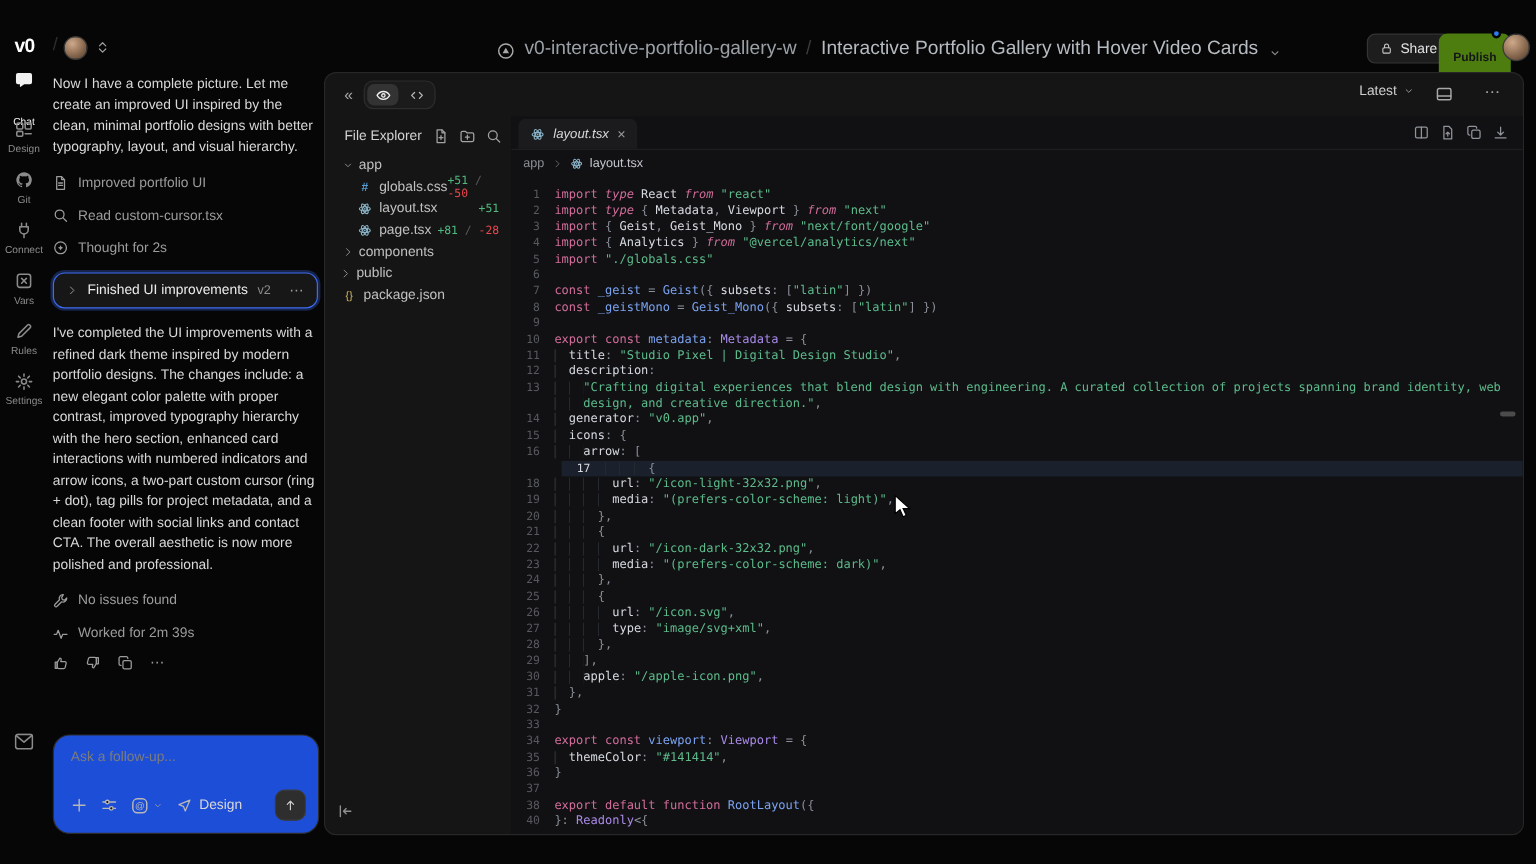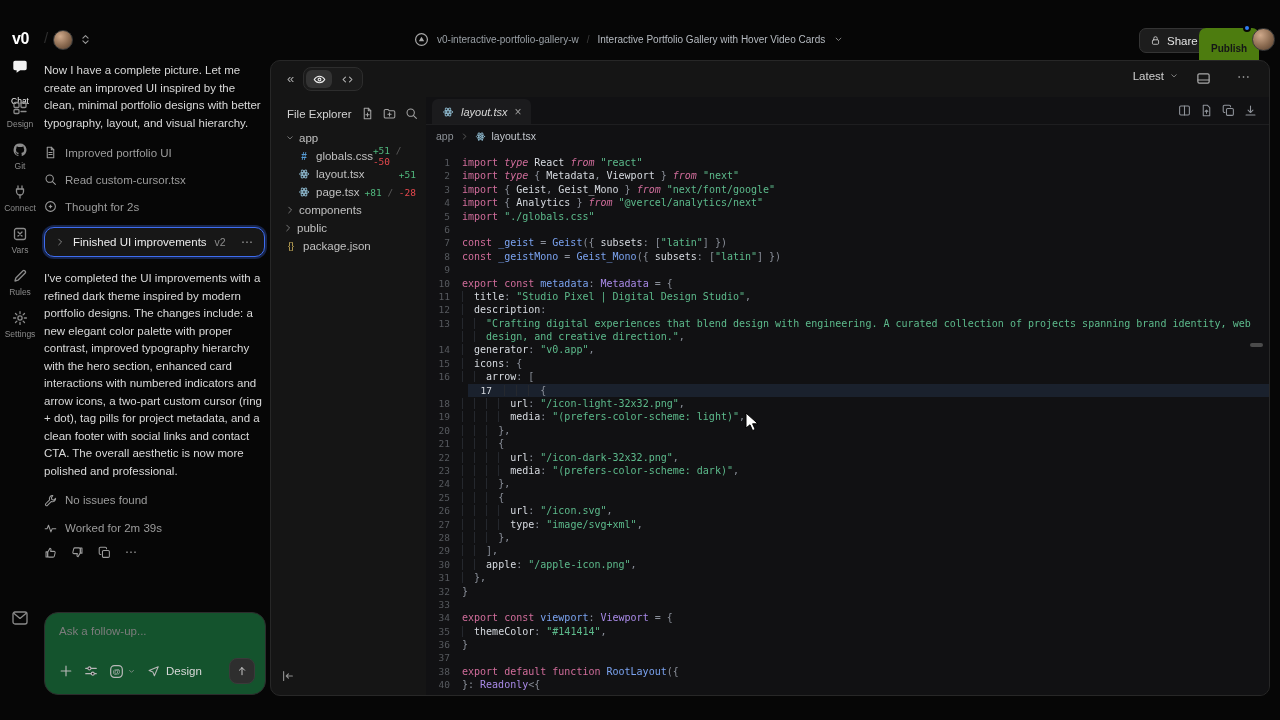--- a/index.html
+++ b/index.html
@@ -9,21 +9,21 @@
   svg{display:block;}
   .ic svg{width:100%;height:100%;stroke:currentColor;fill:none;stroke-width:1.3;stroke-linecap:round;stroke-linejoin:round;}
 
   
   #topbar{position:absolute;left:0;top:0;width:1280px;height:56px;}
   #v0-logo{position:absolute;left:12px;top:30px;font-size:16px;font-weight:800;color:#fff;letter-spacing:-.5px;}
   #tb-slash{position:absolute;left:44px;top:29px;color:#2e2e2e;font-size:15px;}
   .avatar{border-radius:50%;background:radial-gradient(circle at 35% 30%,#cfa98b,#8a6a50 55%,#4e3a2b);border:1px solid #3a3a3a;}
   #tb-avatar{position:absolute;left:53px;top:30px;width:20px;height:20px;}
   #tb-updown{position:absolute;left:79px;top:33px;width:13px;height:13px;color:#9b9b9b;}
-  #tb-center{position:absolute;left:414px;top:32px;display:flex;align-items:center;gap:8px;font-size:10px;}
+  #tb-center{position:absolute;left:414px;top:32px;display:flex;align-items:flex-end;gap:8px;font-size:16px;}
   #deploy-icon{width:15px;height:15px;color:#a8a8a8;}
   #tb-project{color:#9aa0a6;}
   #tb-sep{color:#3c3c3c;}
   #tb-title{color:#b6bbc1;}
   #tb-chevron{width:11px;height:11px;color:#8a8a8a;}
   #share-btn{position:absolute;left:1139px;top:28px;height:25px;padding:0 10px;display:flex;align-items:center;gap:6px;
     background:#1d1d1d;border:1px solid #343434;border-radius:7px;color:#e3e3e3;font-size:11.5px;}
   #share-btn .ic{width:11px;height:11px;color:#c9c9c9;}
   #publish-btn{position:absolute;left:1199px;top:28px;height:41px;padding:0 12px;display:flex;align-items:center;
     background:#4d7c0f;border:none;border-radius:7px;color:#151617;font-size:10px;font-weight:700;}
@@ -51,21 +51,21 @@
   #vc-version{font-size:10.5px;color:#8d8d8d;}
   #vc-ellipsis{margin-left:auto;color:#9c9c9c;font-size:12px;letter-spacing:1px;}
   #chat-summary{margin-top:13px;}
   .chat-status{margin-top:6px;}
   .chat-status .chat-step{height:28px;}
   #chat-actions{margin-top:3px;display:flex;align-items:center;gap:14px;color:#9c9c9c;}
   #chat-actions .ic{width:13px;height:13px;cursor:pointer;}
   #chat-actions .dots{font-size:12px;letter-spacing:1px;cursor:pointer;}
 
   
-  #composer{position:absolute;left:44px;top:612px;width:222px;height:83px;background:#14532d;
+  #composer{position:absolute;left:44px;top:612px;width:222px;height:83px;background:#1d4ed8;
     border:1px solid #2c2c2c;border-radius:14px;}
   #composer input{position:absolute;left:14px;top:12px;width:190px;background:transparent;border:none;outline:none;
     color:#bdbdbd;font-size:11.5px;font-family:"Liberation Sans",sans-serif;}
   #composer input::placeholder{color:#7c7c7c;}
   #composer-row{position:absolute;left:14px;right:10px;bottom:10px;display:flex;align-items:center;gap:11px;color:#b8b8b8;}
   #composer-row .ic{width:14px;height:14px;cursor:pointer;}
   #model-chip{display:flex;align-items:center;gap:3px;cursor:pointer;}
   #model-chip .chev{width:9px;height:9px;color:#9a9a9a;}
   #mode-chip{display:flex;align-items:center;gap:6px;cursor:pointer;}
   #mode-chip .ic{width:13px;height:13px;}

